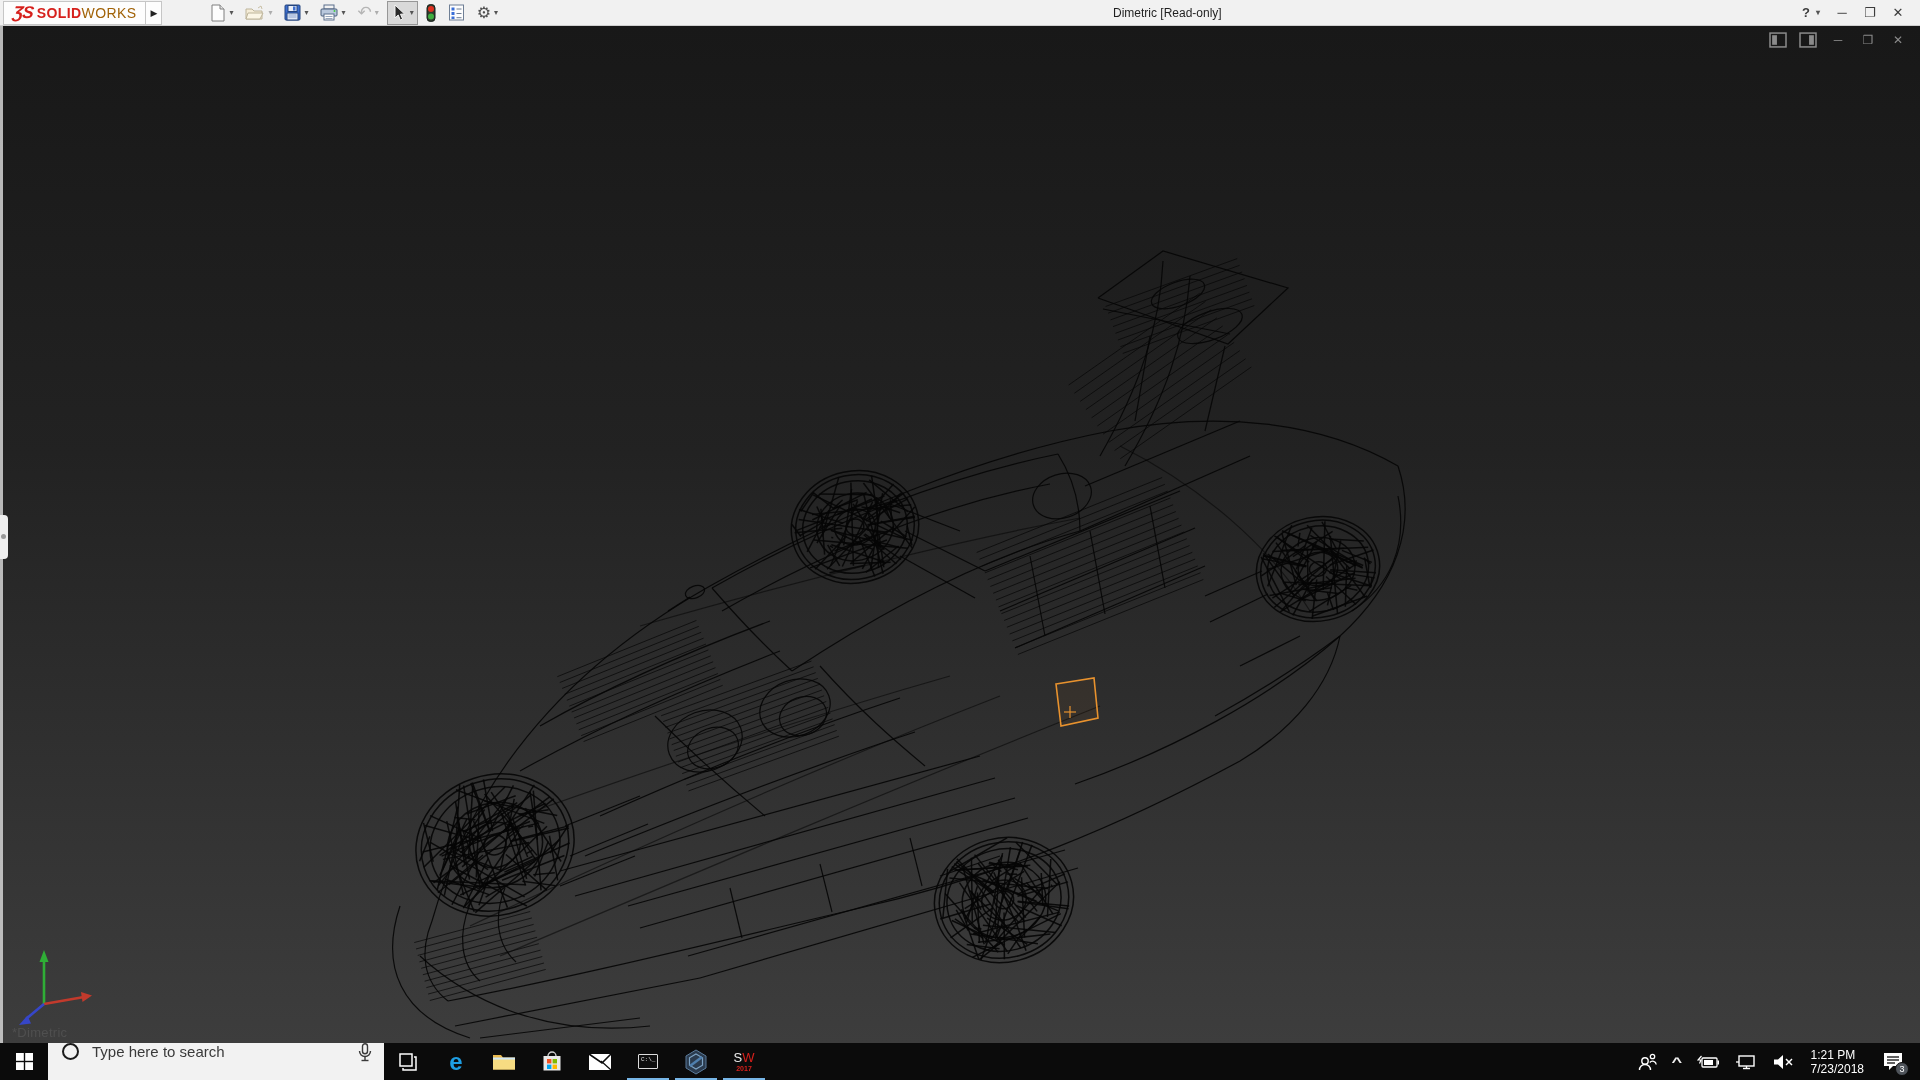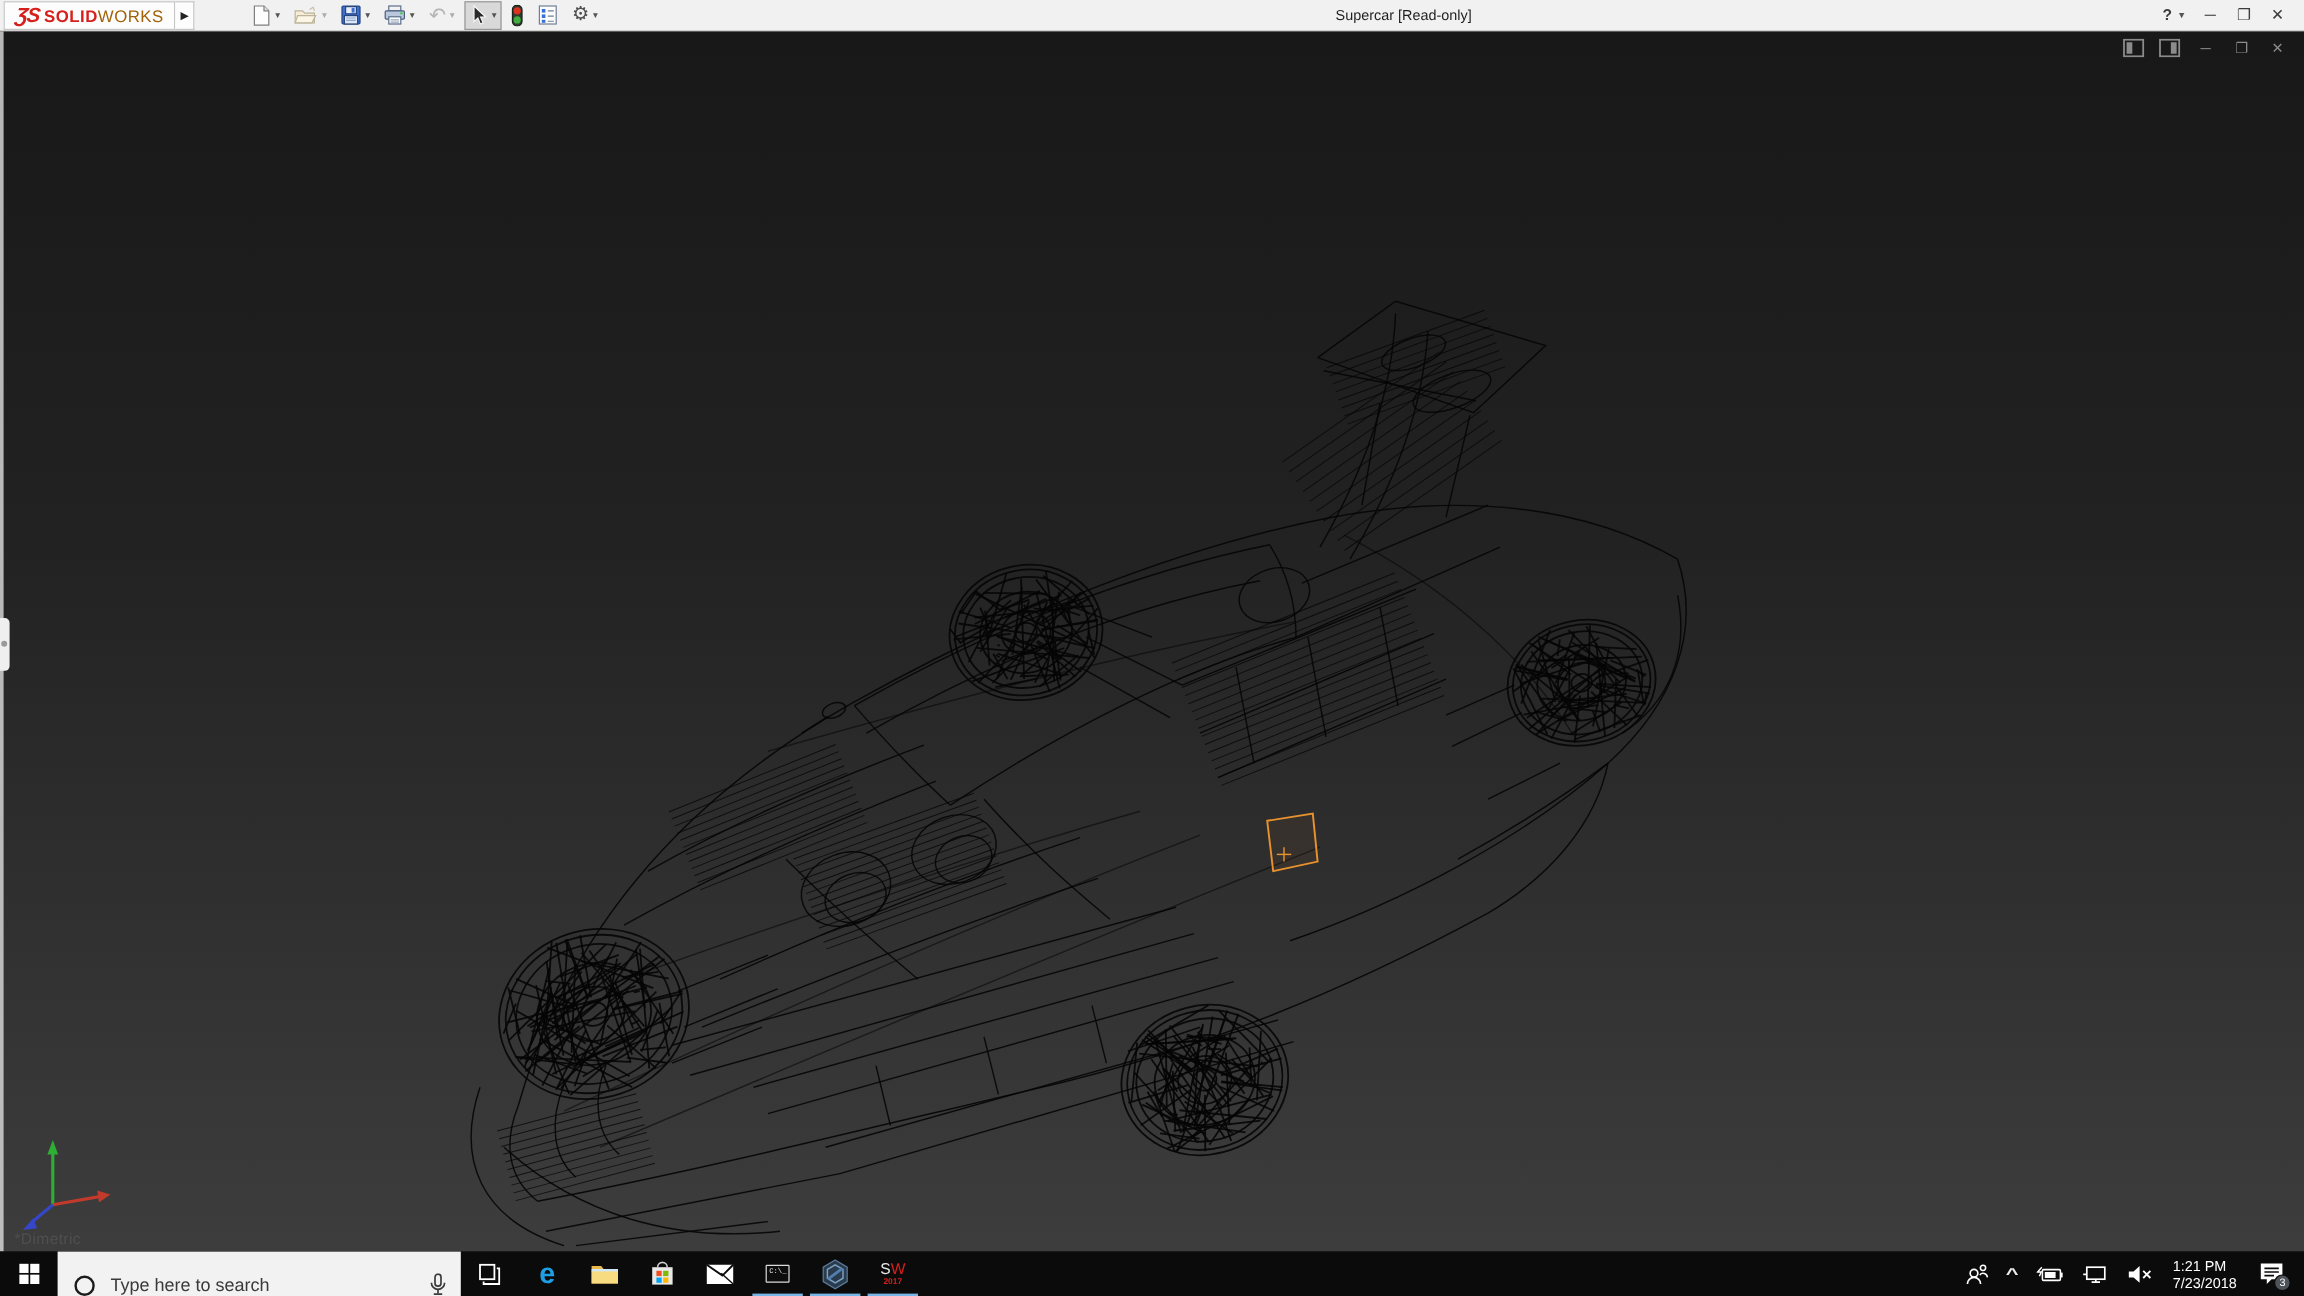--- a/index.html
+++ b/index.html
@@ -54,21 +54,21 @@
                   align-items:center; gap:10px; z-index:6; color:#8b8b8b; }
   .dbtn { display:flex; align-items:center; justify-content:center; width:20px;
           height:16px; font-size:12px; color:#8b8b8b; cursor:default; }
   .orientation { position:absolute; left:12px; top:999px; font-size:13px;
                  color:#4f4f4f; letter-spacing:.3px; z-index:4; }
 
   
   .taskbar { position:absolute; left:0; bottom:0; width:1920px; height:37px;
              background:#0b0b0b; display:flex; align-items:stretch; z-index:40; }
   .start-btn { width:48px; display:flex; align-items:center; justify-content:center; }
-  .searchbox { width:336px; background:#f2f2f2; display:flex; align-items:flex-end; }
+  .searchbox { width:336px; background:#f2f2f2; display:flex; align-items:flex-start; }
   .cortana-ring { width:17px; height:17px; border:2.5px solid #1b1b1b; border-radius:50%;
                   margin:0 13px 0 14px; flex:none; }
   .searchbox input { flex:1; border:none; background:transparent; outline:none;
                      font-size:15px; color:#3a3a3a;
                      font-family:"Liberation Sans",sans-serif; }
   .searchbox input::placeholder { color:#3a3a3a; opacity:1; }
   .mic { margin:0 12px; flex:none; }
   .apps { display:flex; align-items:stretch; }
   .app { position:relative; width:48px; display:flex; align-items:center;
          justify-content:center; }
@@ -172,21 +172,21 @@
           <line x1="8.5" y1="9.5" x2="13.5" y2="9.5" stroke="#6f7f95"></line>
           <line x1="8.5" y1="13.7" x2="13.5" y2="13.7" stroke="#6f7f95"></line>
         </svg>
       </div>
       <div class="tbtn">
         <span class="glyph-gear">⚙</span>
         <span class="caret">▾</span>
       </div>
     </div>
 
-    <div class="win-title">Supercar [Read-only]</div>
+    <div class="win-title">Dimetric [Read-only]</div>
 
     <div class="winctrl">
       <div class="wbtn help">
         <span>?</span>
         <span class="caret">▾</span>
       </div>
       <div class="wbtn">─</div>
       <div class="wbtn">❐</div>
       <div class="wbtn">✕</div>
     </div>

